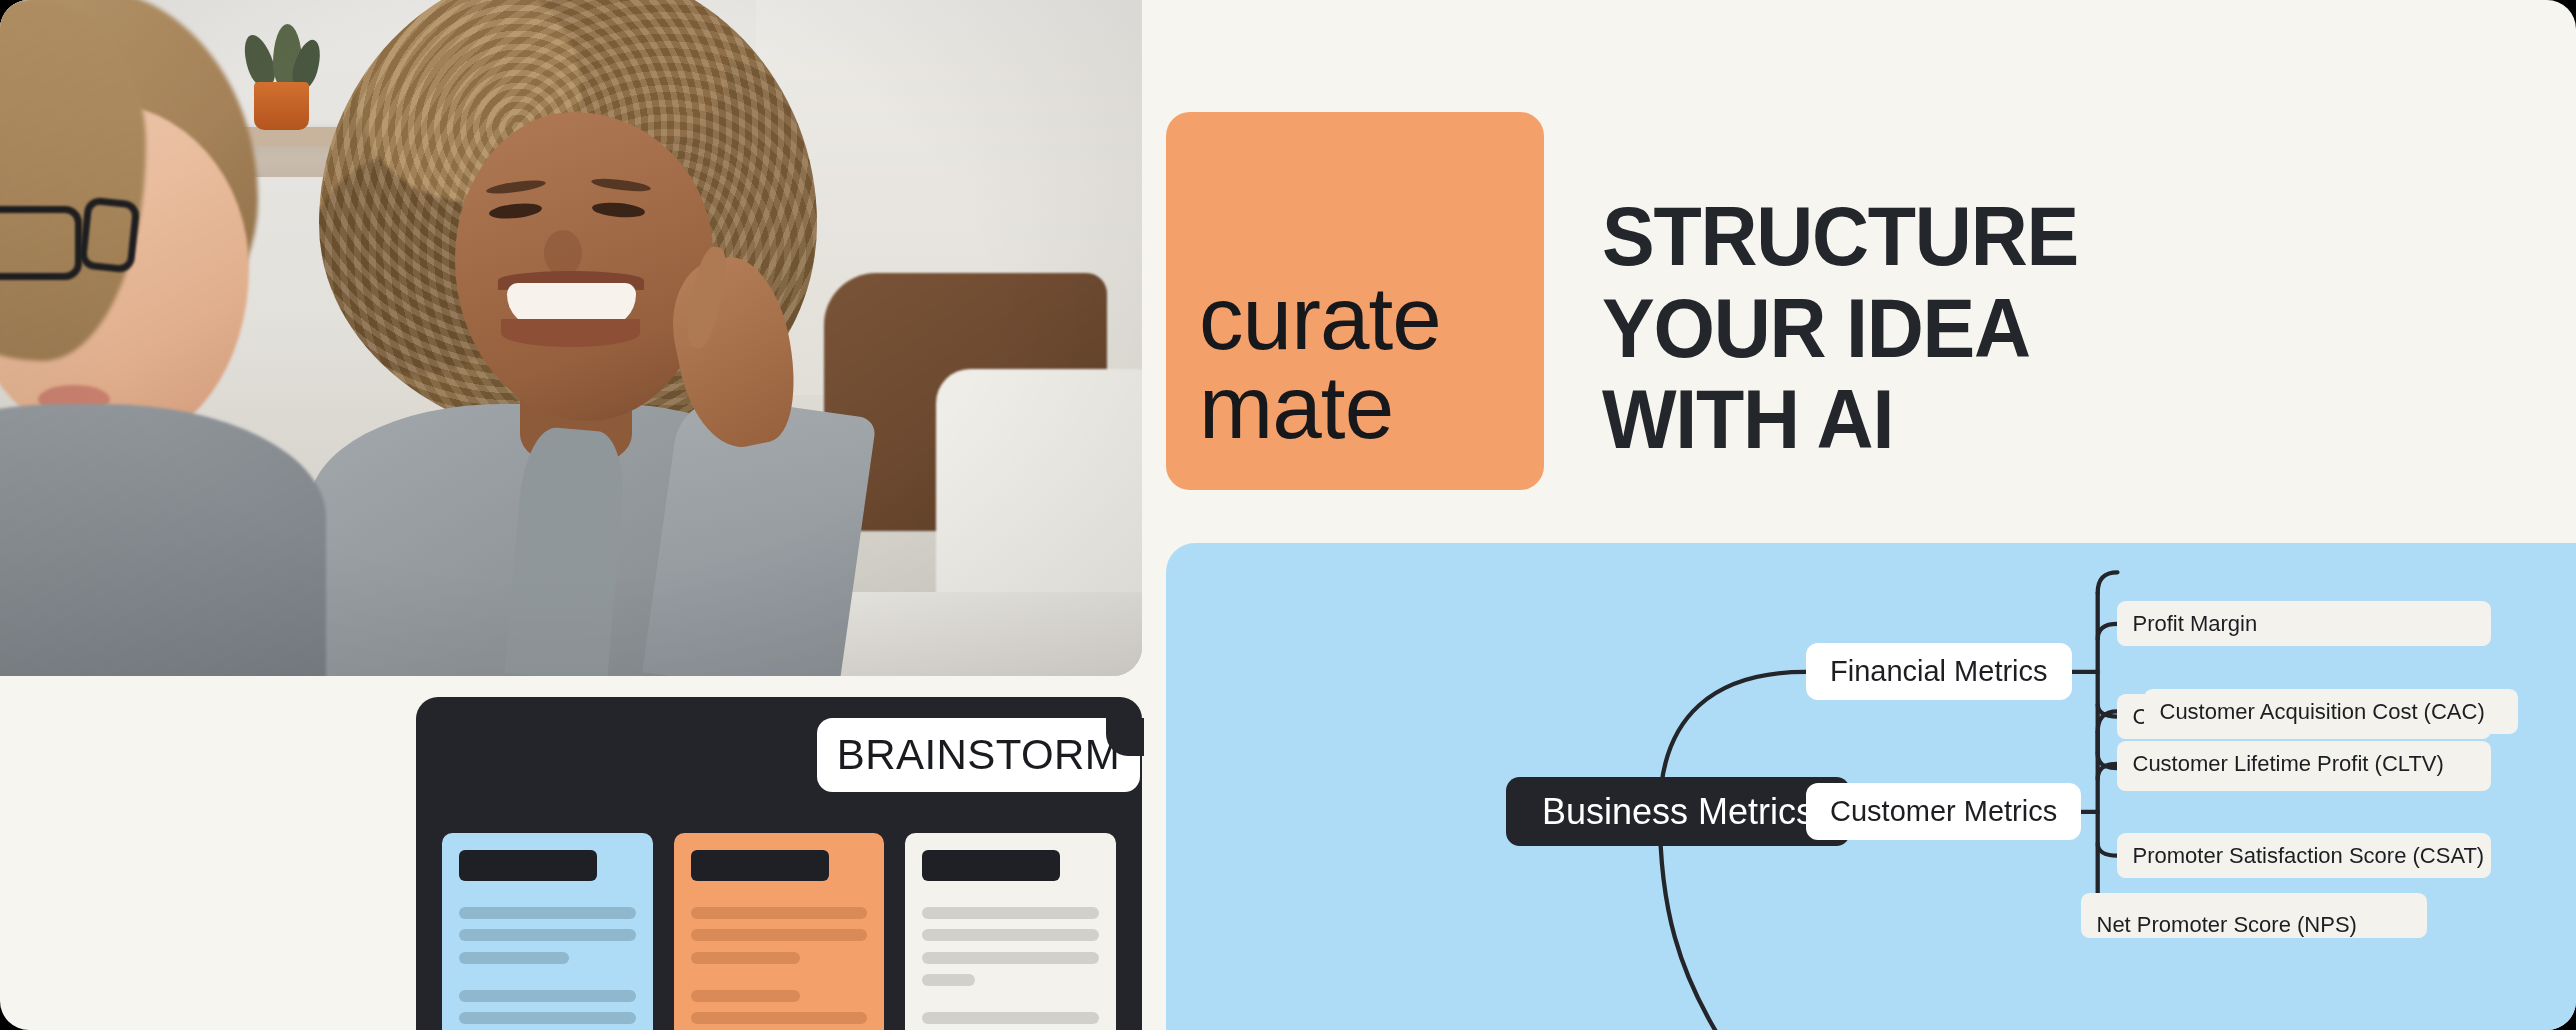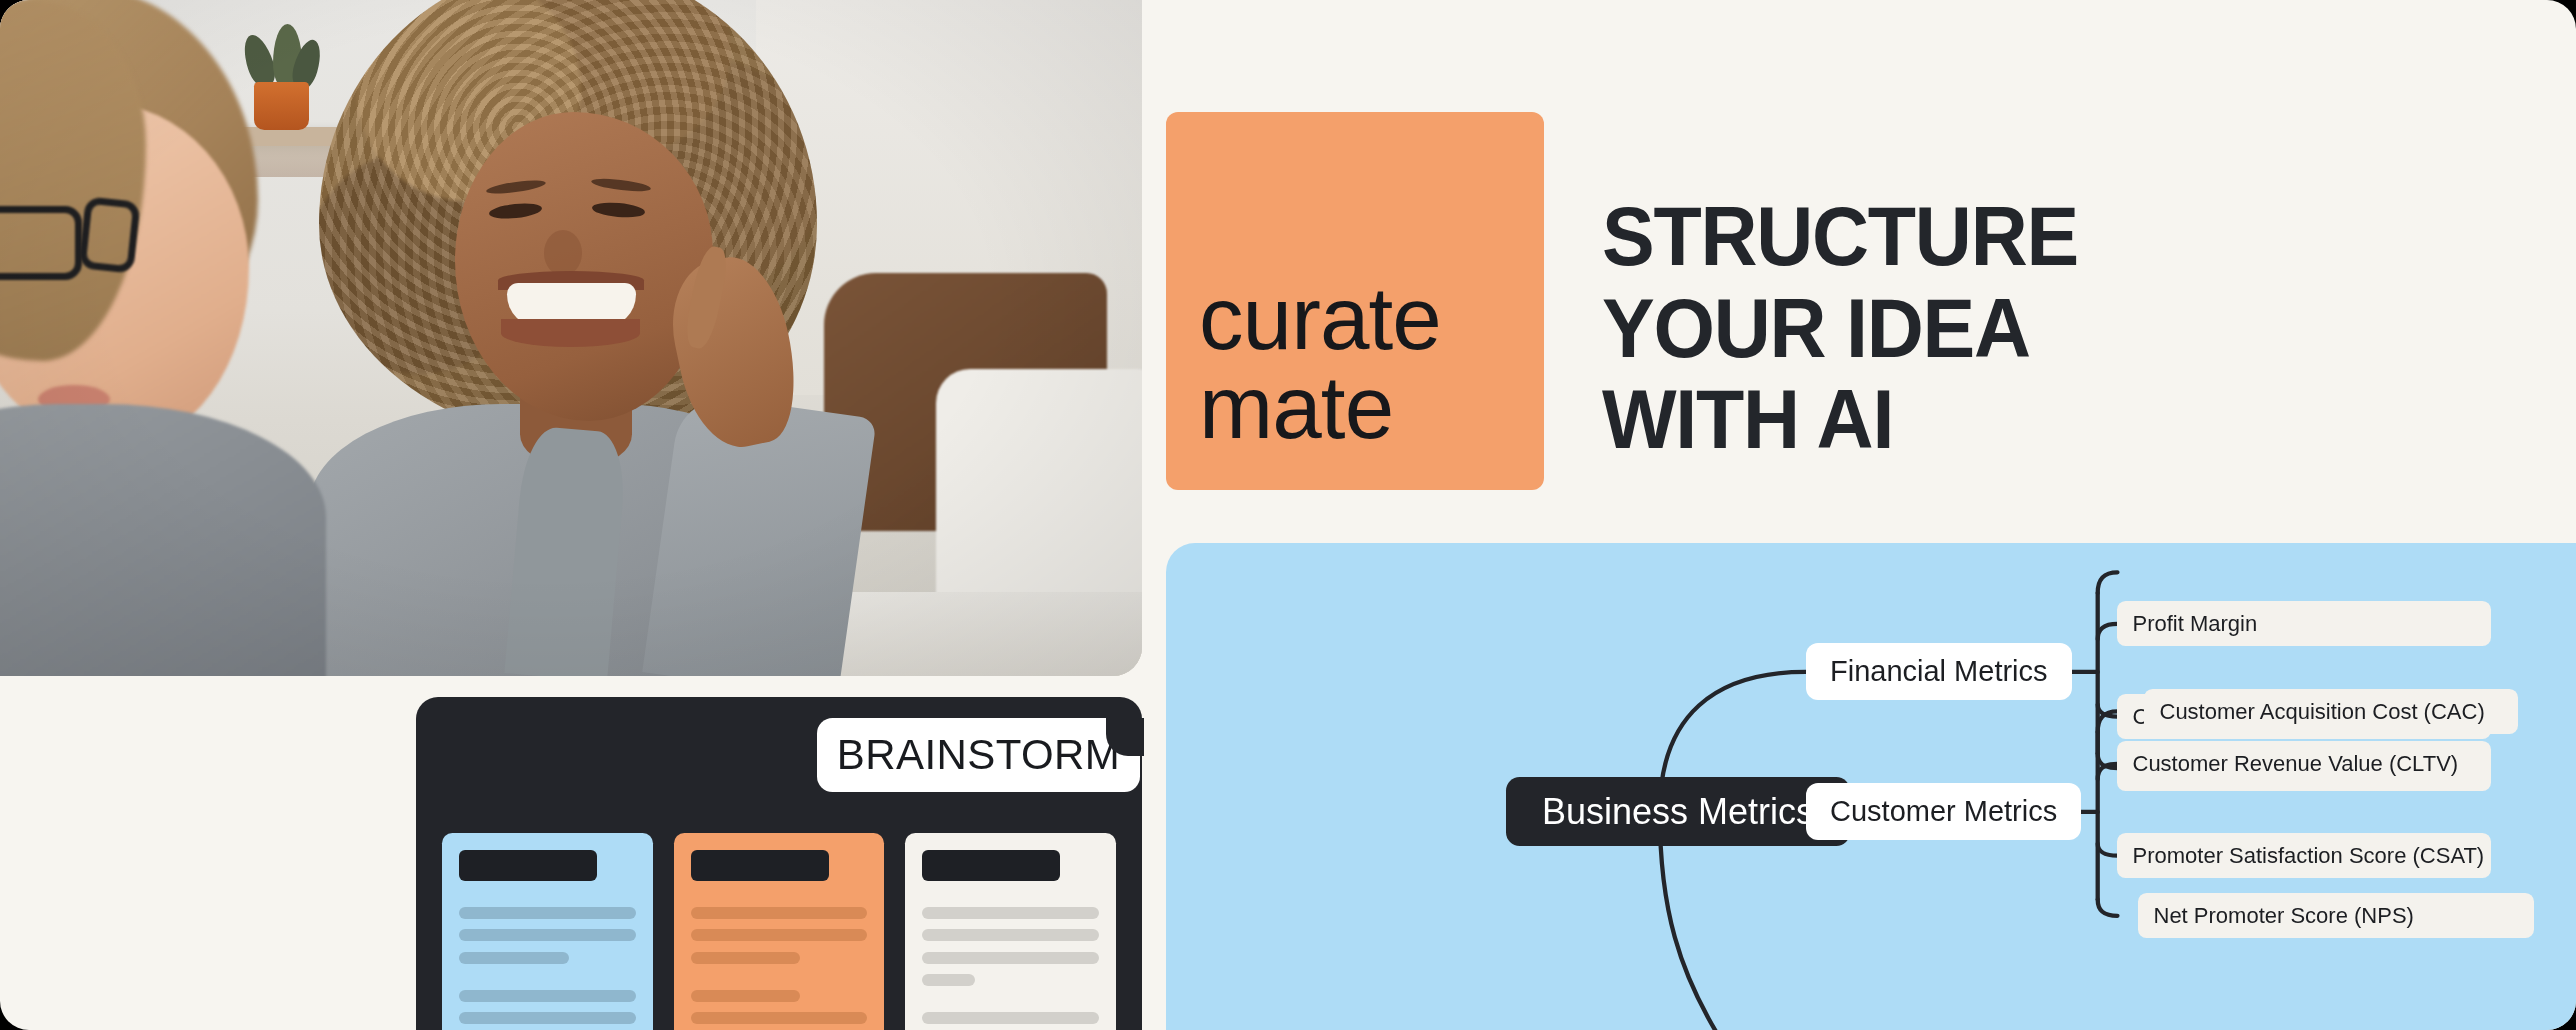--- a/index.html
+++ b/index.html
@@ -227,21 +227,21 @@
   .blue  .bs-line { background:#8FB7CE; }
   .orange .bs-line { background:#D98A56; }
   .light .bs-line { background:#D2D0CB; }
   .bs-line.w100 { width:100%; }
   .bs-line.w62  { width:62%;  }
   .bs-line.w30  { width:30%;  }
 
   
   #logo {
     position:absolute; left:1166px; top:112px; width:378px; height:378px;
-    background:#F4A06B; border-radius:12px;
+    background:#F4A06B; border-radius:24px;
     display:flex; flex-direction:column; justify-content:flex-end;
     padding:0 0 38px 33px;
   }
   .logo-line { font-size:89px; line-height:1.0; color:#17181B; font-weight:400;
                letter-spacing:-0.9px; }
   #headline {
     position:absolute; left:1602px; top:191px; width:859px;
   }
   .hl {
     font-size:84px; line-height:1.09; font-weight:700; color:#23262B;
@@ -427,24 +427,24 @@
       <span>Cash Flow</span>
     </div>
     <div class="node node-leaf" style="left:951px; top:203px; width:374px;">
       <span>Return on Investment (ROI)</span>
     </div>
 
     <div class="node node-leaf" style="left:951px; top:146px; width:374px;margin-left:27px;">
       <span>Customer Acquisition Cost (CAC)</span>
     </div>
     <div class="node node-leaf" style="left:951px; top:198px; width:374px;">
-      <span>Customer Revenue Value (CLTV)</span>
+      <span>Customer Lifetime Profit (CLTV)</span>
     </div>
     <div class="node node-leaf" style="left:951px; top:290px; width:374px;">
       <span>Promoter Satisfaction Score (CSAT)</span>
     </div>
-    <div class="node node-leaf" style="left:972px; top:350px; width:396px;">
+    <div class="node node-leaf" style="left:915px; top:350px; width:346px;align-items:flex-end;">
       <span>Net Promoter Score (NPS)</span>
     </div>
   </div>
 
 </div>
 
 
 </body></html>

